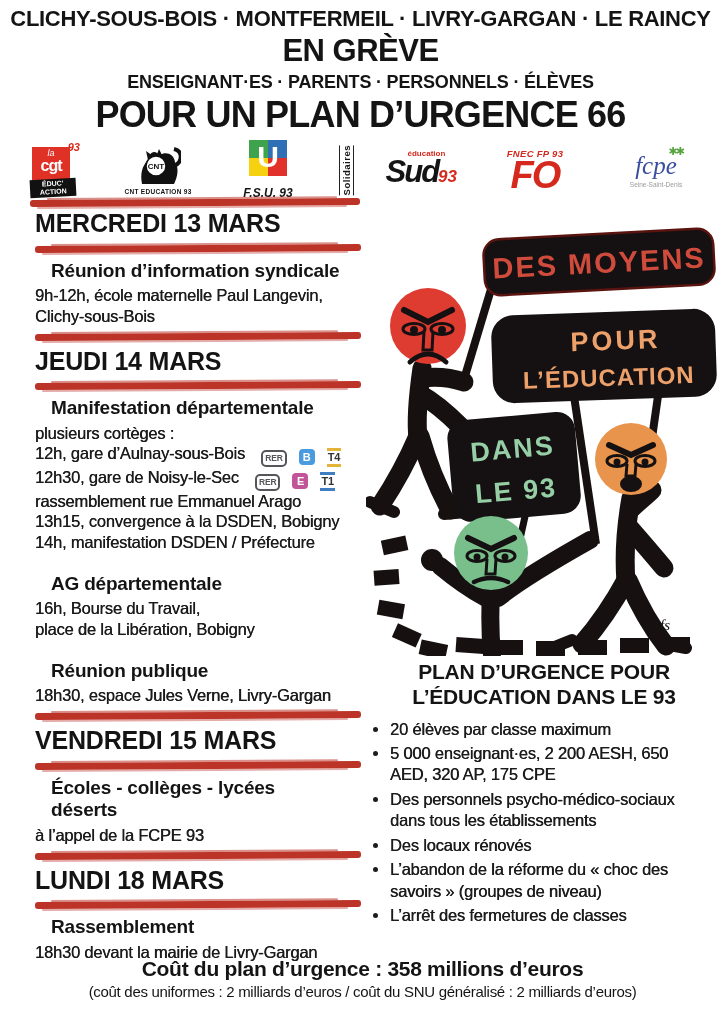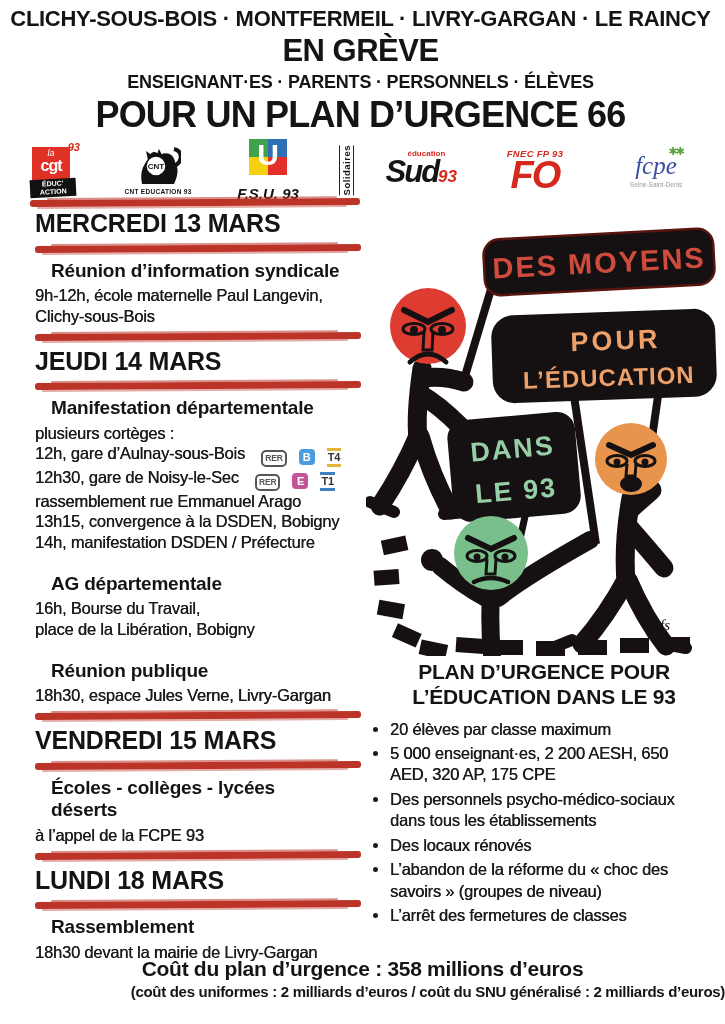--- a/index.html
+++ b/index.html
@@ -29,21 +29,21 @@
   
   .cnt{width:78px;}
   .cnt-cap{font-size:6.5px;font-weight:bold;letter-spacing:.3px;margin-top:-2px;}
   
   .fsu{width:72px;position:relative;}
   .fsu-grid{position:relative;width:38px;height:36px;margin:0 auto;display:grid;
     grid-template-columns:19px 19px;grid-template-rows:18px 18px;}
   .fsu-g{background:#3fa34d}.fsu-b{background:#2f6fb6}.fsu-y{background:#f5d10f}.fsu-r{background:#e2312a}
   .fsu-u{position:absolute;left:50%;top:46%;transform:translate(-50%,-50%);color:#fff;
     font-size:30px;font-weight:bold;}
-  .fsu-cap{font-size:15px;font-weight:bold;font-style:italic;margin-top:10px;}
+  .fsu-cap{font-size:12px;font-weight:bold;font-style:italic;margin-top:10px;}
   
   .sud{width:118px;display:flex;align-items:center;justify-content:space-between;gap:20px;}
   .sud-vert{writing-mode:vertical-rl;transform:rotate(180deg);font-size:9.5px;font-weight:bold;
     letter-spacing:.5px;border-left:1px solid #222;border-right:1px solid #222;padding:0 1px;}
   .sud-main{position:relative;padding-top:6px;}
   .sud-edu{position:absolute;top:-3px;left:22px;color:#d6291e;font-size:8px;font-weight:bold;}
   .sud-word{font-size:31px;font-weight:bold;font-style:italic;letter-spacing:-2px;line-height:.9;}
   .sud-num{color:#d6291e;font-size:17px;font-weight:bold;font-style:italic;}
   
   .fo{width:86px;}
@@ -85,21 +85,21 @@
   
   .right-col{position:absolute;left:366px;top:226px;width:356px;}
   .plan-title{text-align:center;font-size:21px;font-weight:bold;line-height:1.18;letter-spacing:-.2px;}
   ul.plan-list{margin:9px 0 0;padding:0 0 0 24px;width:290px;list-style:disc;}
   ul.plan-list li{font-size:16.5px;line-height:1.3;margin-bottom:3px;letter-spacing:-.2px;color:#1c1c1c;
     text-shadow:.35px 0 0 currentColor;}
 
   
   .footer{position:absolute;top:956px;left:0;right:0;text-align:center;line-height:1.2;}
   .f1{font-size:21px;font-weight:bold;letter-spacing:-.3px;}
-  .f2{font-size:15px;font-weight:bold;margin-top:2px;letter-spacing:-.3px;text-align:right;}
+  .f2{font-size:15px;font-weight:normal;margin-top:2px;letter-spacing:-.3px;}
 </style>
 </head>
 <body>
 
 <div class="poster">
 
   <div class="hdr">
     <div class="hdr-cities">CLICHY-SOUS-BOIS · MONTFERMEIL · LIVRY-GARGAN · LE RAINCY</div>
     <div class="hdr-greve">EN GRÈVE</div>
     <div class="hdr-groups">ENSEIGNANT·ES · PARENTS · PERSONNELS · ÉLÈVES</div>

